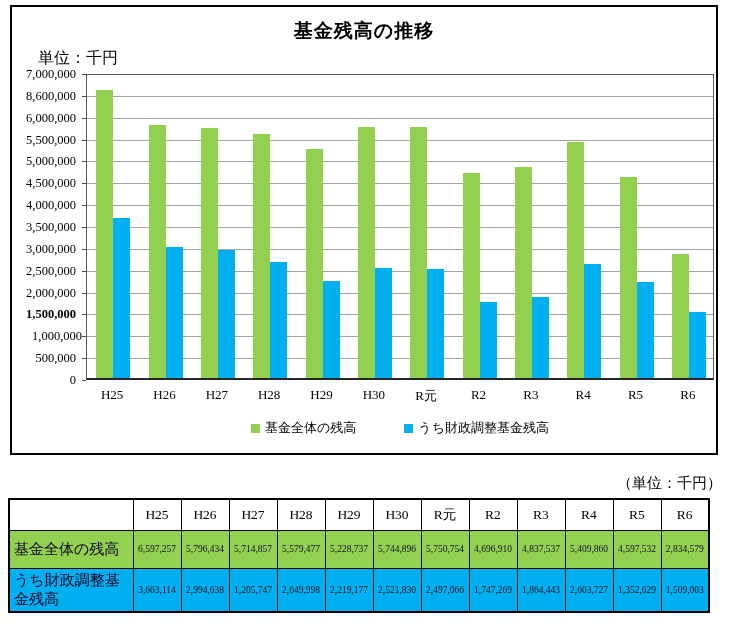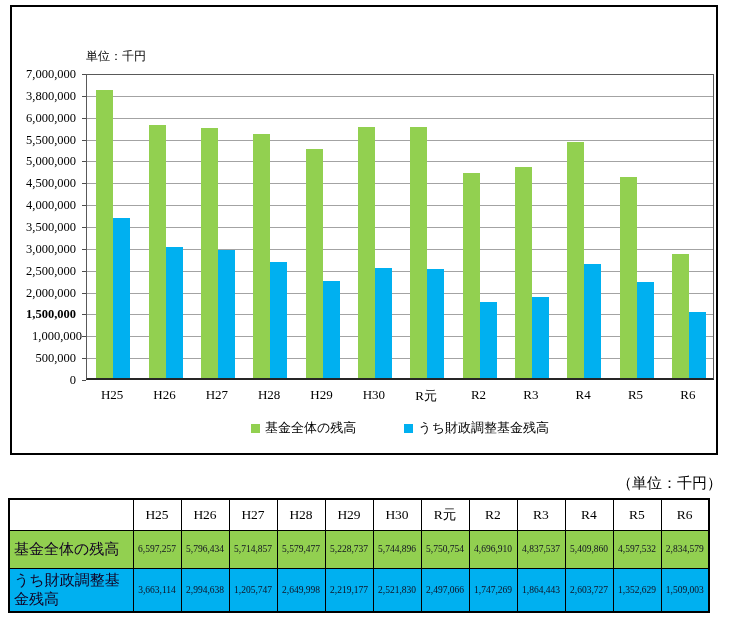--- a/index.html
+++ b/index.html
@@ -12,21 +12,21 @@
 
   
   .chart-panel {
     position:absolute; left:10px; top:5px; width:708px; height:450px;
     border:2px solid #000; background:#fff;
   }
   .chart-title {
     position:absolute; top:11px; left:0; right:0; text-align:center;
     font-size:19px; font-weight:bold; letter-spacing:1px; color:#000;
   }
-  .chart-unit { position:absolute; top:41px; left:26px; font-size:12px; color:#000;margin-left:48px; }
+  .chart-unit { position:absolute; top:41px; left:26px; font-size:16px; color:#000; }
 
   .y-axis { position:absolute; left:0; top:67px; width:74px; height:306px; }
   .y-label {
     position:absolute; right:10px; width:64px; text-align:right;
     font-size:12.5px; line-height:16px; color:#000000; white-space:nowrap;
   }
   .y-tick { position:absolute; right:0; width:4px; height:1px; background:#4d4d4d; }
 
   .plot-area {
     position:absolute; left:74px; top:67px; width:628px; height:306px;
@@ -71,25 +71,26 @@
   }
   .data-table tr.row-green { height:38px; }
   .data-table tr.row-blue { height:40px; }
 </style>
 </head>
 <body>
 
 <div class="page">
 
   <div class="chart-panel">
+    <div class="chart-title">基金残高の推移</div>
     <div class="chart-unit">単位：千円</div>
     <div class="y-axis" id="yAxis">
         <div class="y-label" style="top: -8px;">7,000,000</div>
         <div class="y-tick" style="top: 0px;"></div>
-        <div class="y-label" style="top: 13.8571px;">3,800,000</div>
+        <div class="y-label" style="top: 13.8571px;">8,600,000</div>
         <div class="y-tick" style="top: 21.8571px;"></div>
         <div class="y-label" style="top: 35.7143px;">6,000,000</div>
         <div class="y-tick" style="top: 43.7143px;"></div>
         <div class="y-label" style="top: 57.5714px;">5,500,000</div>
         <div class="y-tick" style="top: 65.5714px;"></div>
         <div class="y-label" style="top: 79.4286px;">5,000,000</div>
         <div class="y-tick" style="top: 87.4286px;"></div>
         <div class="y-label" style="top: 101.286px;">4,500,000</div>
         <div class="y-tick" style="top: 109.286px;"></div>
         <div class="y-label" style="top: 123.143px;">4,000,000</div>

